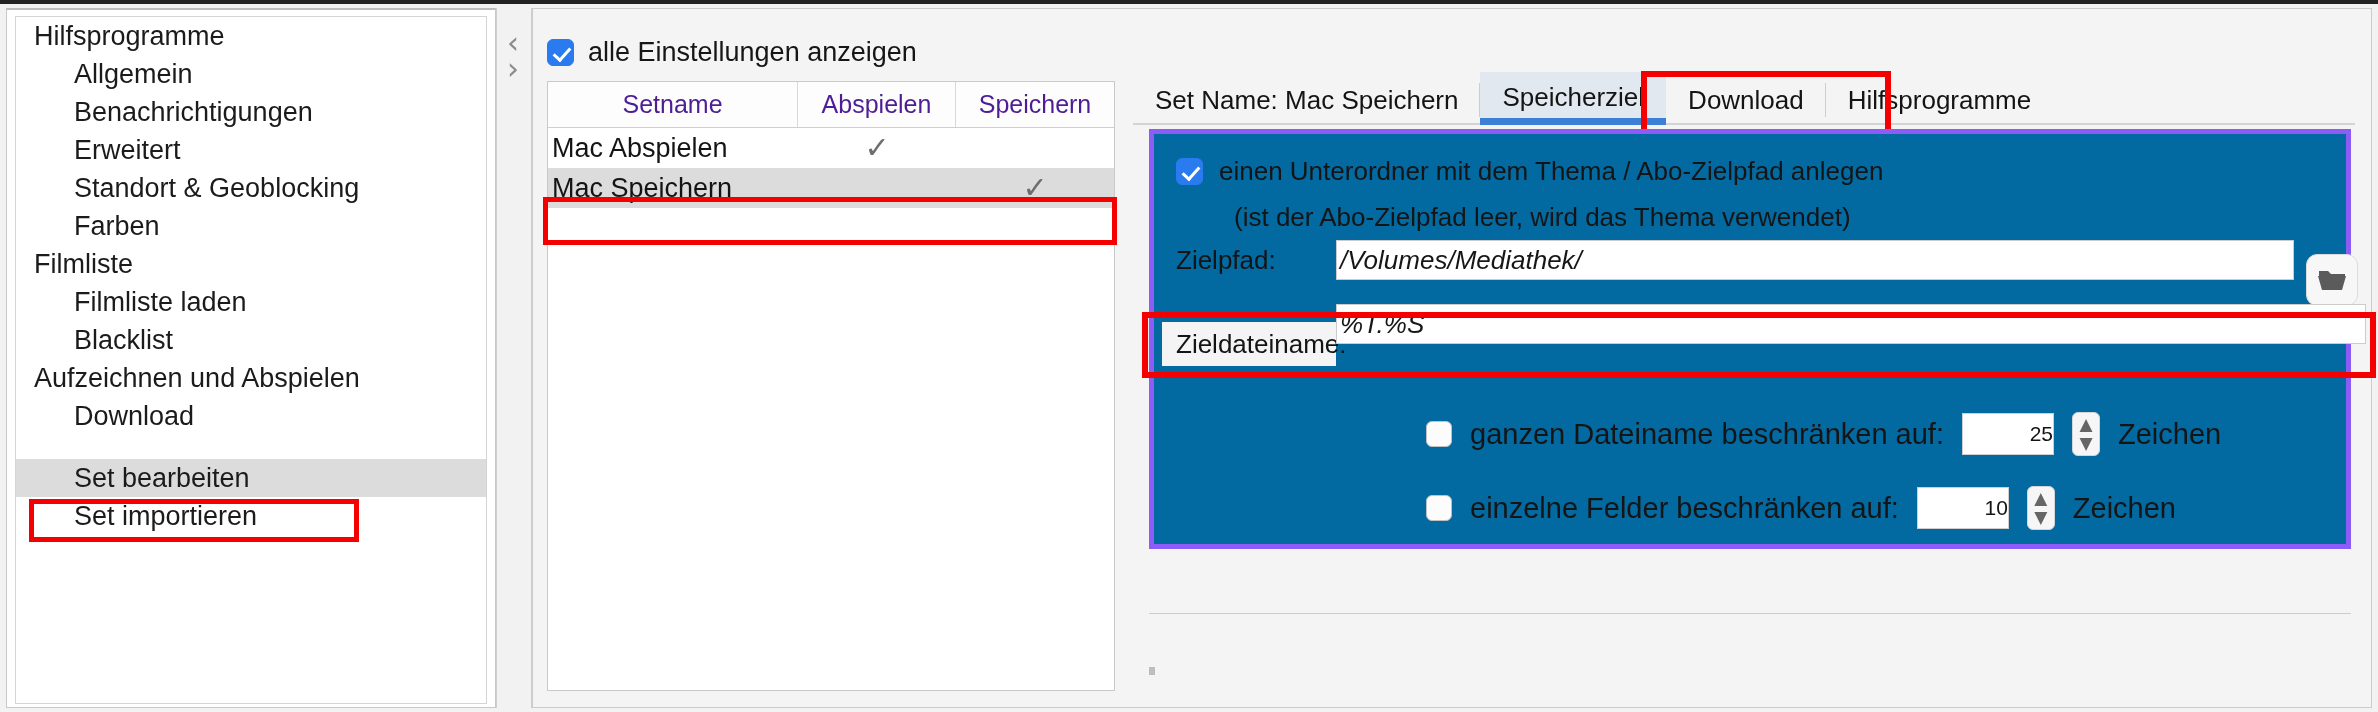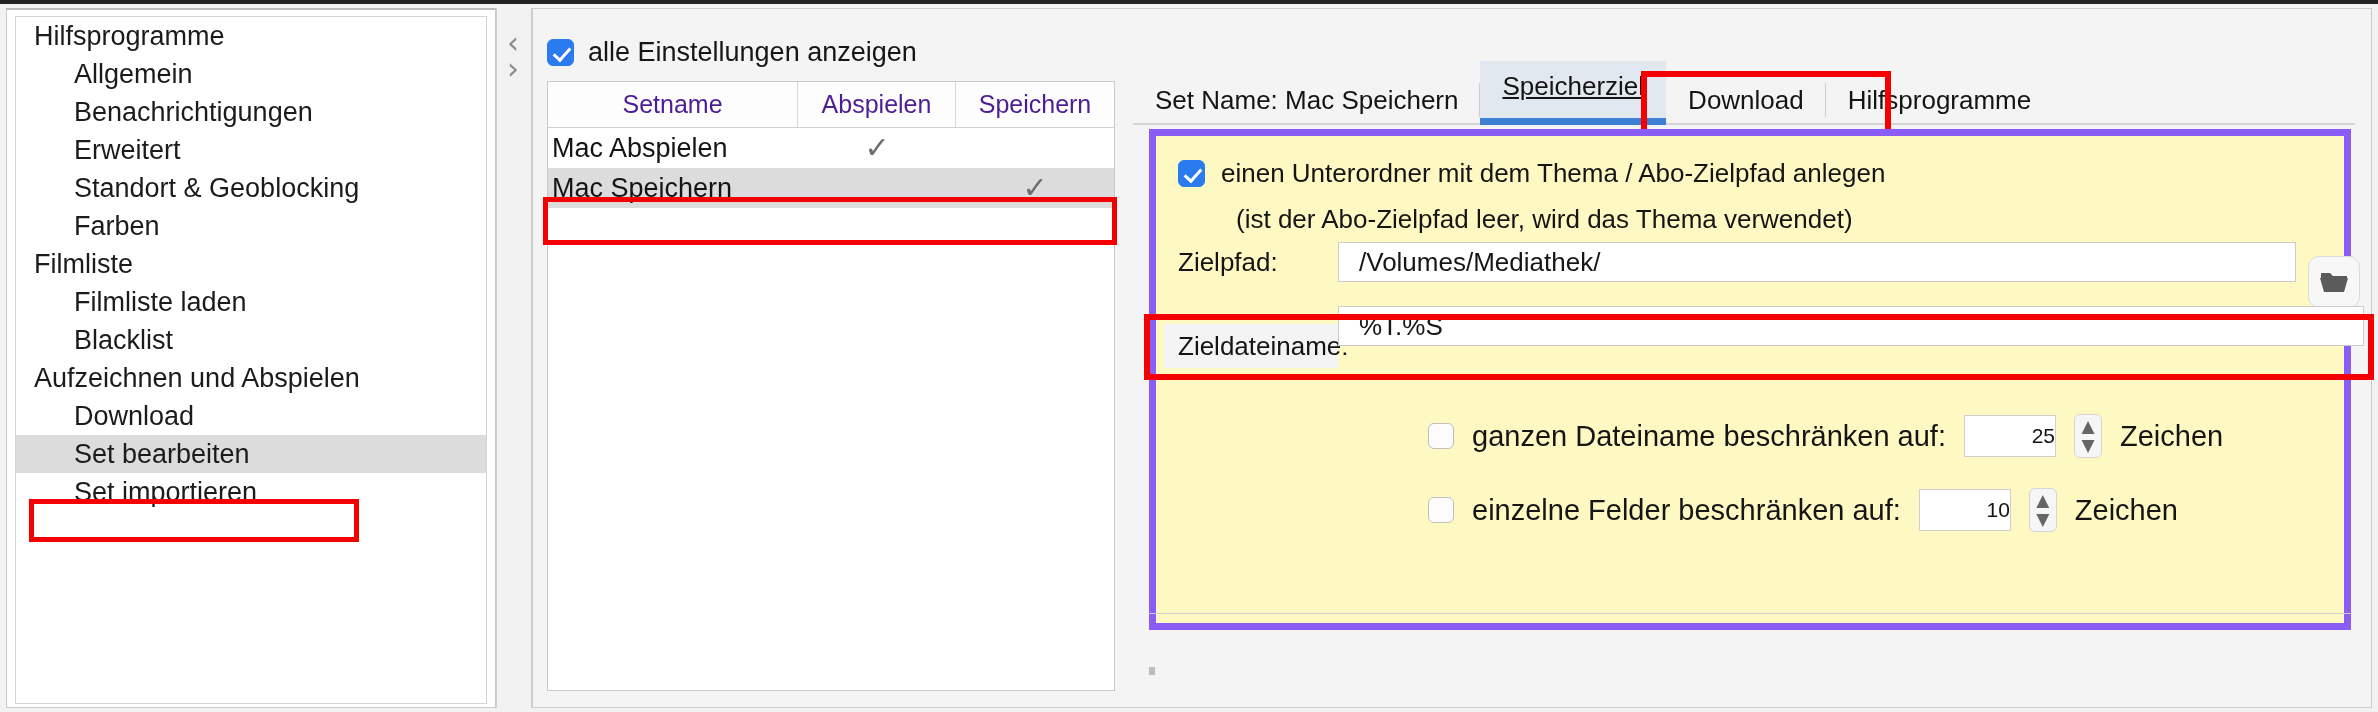--- a/index.html
+++ b/index.html
@@ -38,21 +38,21 @@
   }
   .tree-item {
     height: 38px;
     line-height: 38px;
     font-size: 27px;
     color: #1b1b1b;
     white-space: nowrap;
     padding-left: 18px;
   }
   .tree-item.child { padding-left: 58px; }
-  .tree-item.selected { background: #dcdcdc; }
+  .tree-item.selected { background: #dcdcdc; margin-top: 24px; }
 
   
   .hl-set-bearbeiten {
     position: absolute;
     left: 22px; top: 489px;
     width: 330px; height: 43px;
     border: 5px solid #f40000;
     pointer-events: none;
   }
 
@@ -169,39 +169,39 @@
   }
   .tab.first { padding-left: 6px; }
   .tab.sep::after {
     content: "";
     position: absolute; right: 0; top: 8px;
     width: 1px; height: 34px; background: #cdcdcd;
   }
   .tab.active {
     background: #e2e8f0;
     border-bottom: 7px solid #3c7fd4;
-    height: 64px; line-height: 50px; text-decoration: underline;
+    height: 53px; line-height: 50px;
   }
   .tabbar-underline {
     position: absolute; left: 0; right: 0; bottom: 0;
     height: 2px; background: #d4d4d4;
   }
   .hl-speicherziel {
     position: absolute;
     left: 508px; top: 4px;
     width: 250px; height: 64px;
     border: 6px solid #f40000;
     pointer-events: none;
   }
 
   .panel {
     position: absolute; left: 16px; right: 4px; top: 62px;
-    height: 501px;
-    background: #fef9c3;
-    border: 7px solid #8b5cf6;
+    height: 420px;
+    background: #0369a1;
+    border: 5px solid #8b5cf6;
   }
 
   .row-subfolder {
     position: absolute; left: 22px; top: 22px;
     display: flex; align-items: center; gap: 16px;
   }
   .row-subfolder .txt { font-size: 26px; color: #151515; white-space: nowrap; }
   .row-hint {
     position: absolute; left: 80px; top: 68px;
     font-size: 26px; color: #151515; white-space: nowrap;
@@ -212,22 +212,22 @@
     display: flex; align-items: center;
   }
   .field-row .lbl {
     font-size: 26px; color: #141414; white-space: nowrap;
   }
   .textinput {
     background: #ffffff;
     border: 1px solid #cccccc;
     height: 40px;
     display: flex; align-items: center;
-    padding-left: 20px;
-    font-size: 26px; color: #161616;
+    padding-left: 3px;
+    font-size: 26px; color: #161616; font-style: italic;
   }
 
   .row-zielpfad { top: 126px; left: 0; }
   .row-zielpfad .lbl { position: absolute; left: 22px; }
   .row-zielpfad .textinput {
     position: absolute; left: 182px; width: 958px;
   }
   .folderbtn {
     position: absolute; left: 1152px; top: -6px;
     width: 52px; height: 52px;

